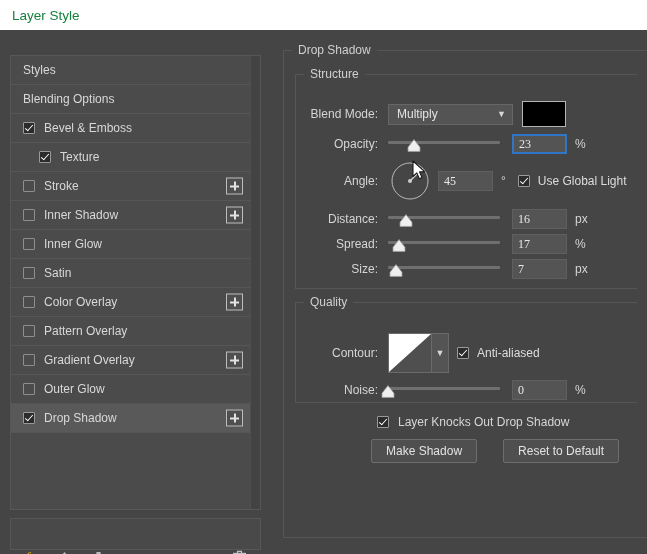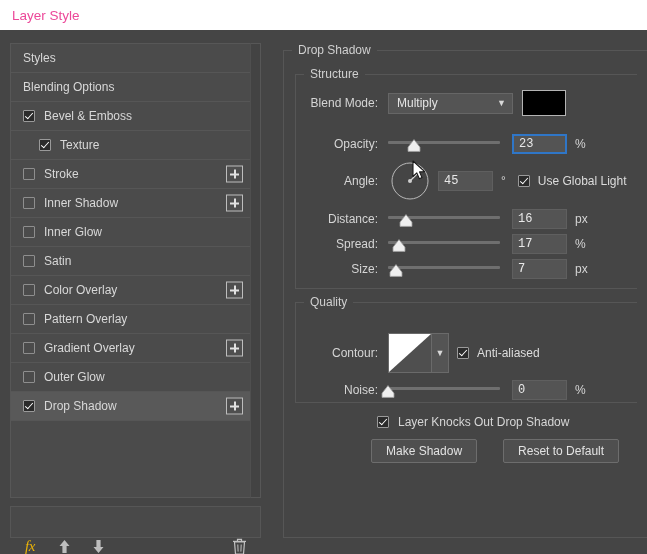--- a/index.html
+++ b/index.html
@@ -14,41 +14,41 @@
     font-family: "Liberation Sans", sans-serif;
     font-size: 12px;
     color: #d6d6d6;
     -webkit-font-smoothing: antialiased;
   }
 
   
   #titlebar {
     height: 30px;
     background: #ffffff;
-    color: #ec4899;
+    color: #15803d;
     display: flex;
     align-items: center;
     padding-left: 12px;
     font-size: 13.5px;
     box-sizing: border-box;
   }
 
   
   #dialog {
     position: relative;
     height: 524px;
     background: #454545;
     box-sizing: border-box;
   }
 
   
   #sidebar {
     position: absolute;
     left: 10px;
-    top: 13px;
+    top: 25px;
     width: 252px;
     height: 485px;
     box-sizing: border-box;
   }
   #styles-list {
     position: absolute;
     left: 0; top: 0;
     width: 240px;
     height: 455px;
     background: #4b4b4b;
@@ -238,21 +238,21 @@
     border: 1px solid #b4b4b4;
     box-sizing: border-box;
     margin-left: 9px;
   }
 
   
   .num-input {
     background: #545454;
     border: 1px solid #5f5f5f;
     color: #e8e8e8;
-    font-family: Liberation Mono, monospace;
+    font-family: Liberation Serif, serif;
     font-size: 12px;
     height: 20px;
     width: 55px;
     padding: 7px 5px;
     box-sizing: border-box;
     border-radius: 0;
     outline: none;
     text-align: right;
   }
   .num-input.focused {
@@ -477,21 +477,21 @@
 
   <div id="right-panel">
 
     <fieldset class="group" id="group-dropshadow">
       <legend>Drop Shadow</legend>
     </fieldset>
 
     <fieldset class="group" id="group-structure">
       <legend>Structure</legend>
 
-      <div class="field-row" style="top:11px;">
+      <div class="field-row" style="top:22px;">
         <span class="field-label">Blend Mode:</span>
         <span class="select-wrap">
           <span class="ps-select" style="display:inline-flex;align-items:center;width:125px;">
             <span>Multiply</span>
           </span>
           <span class="select-chevron">▼</span>
         </span>
         <span class="color-swatch"></span>
       </div>
 

